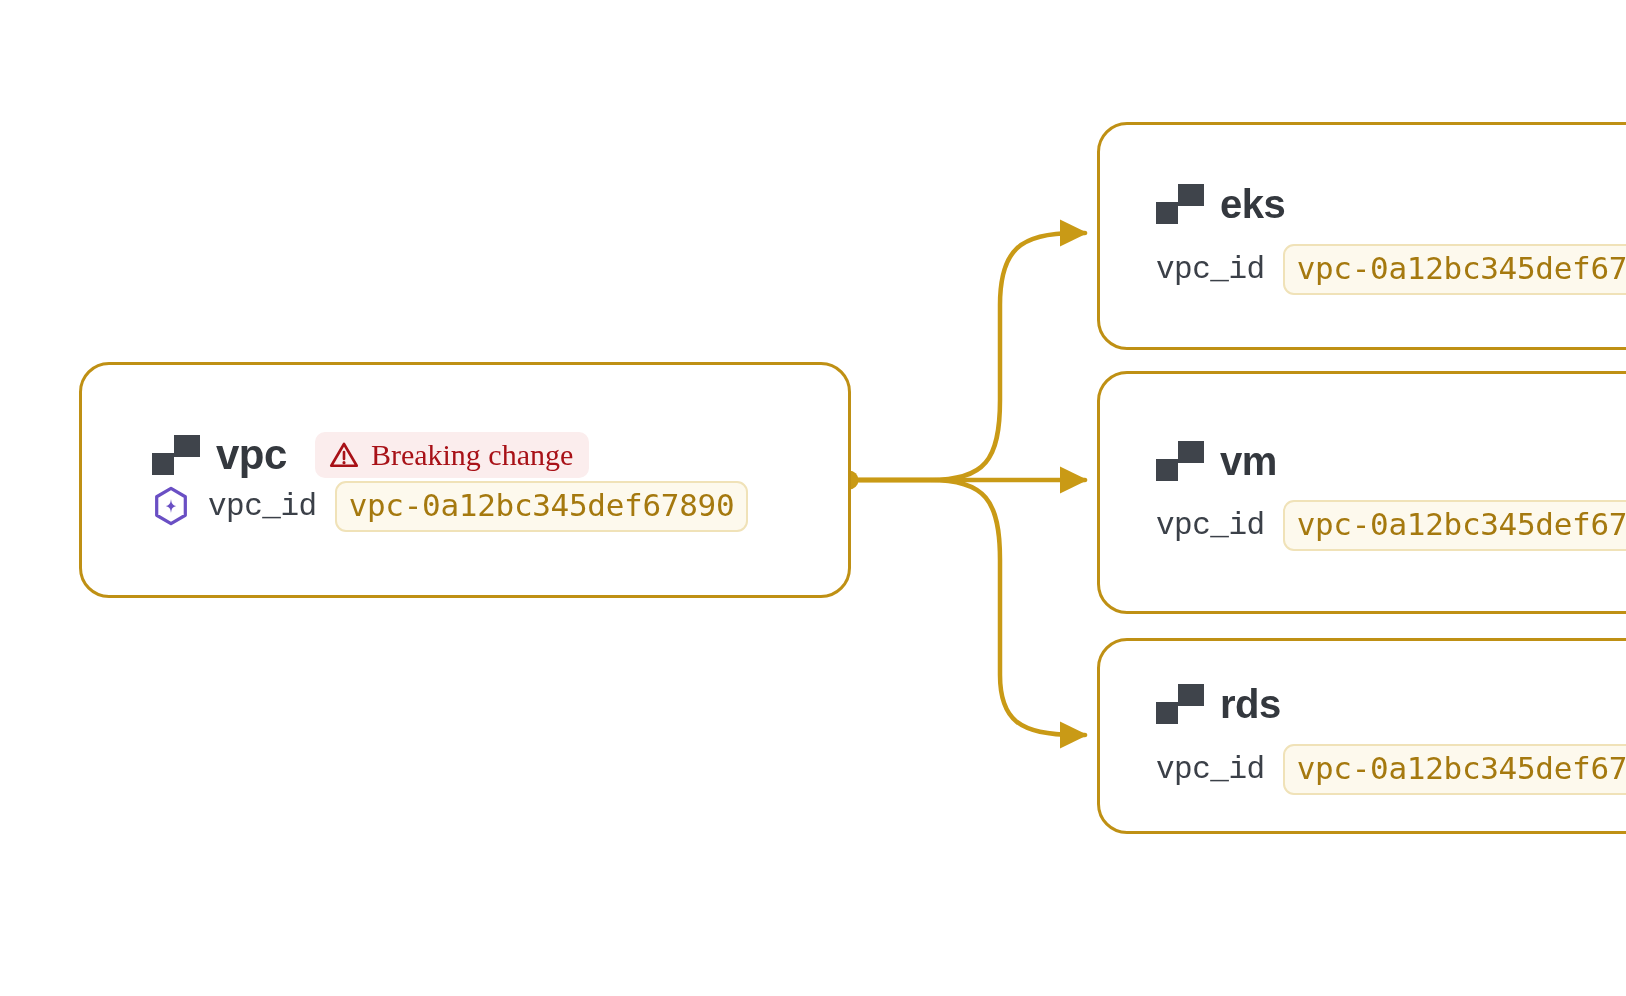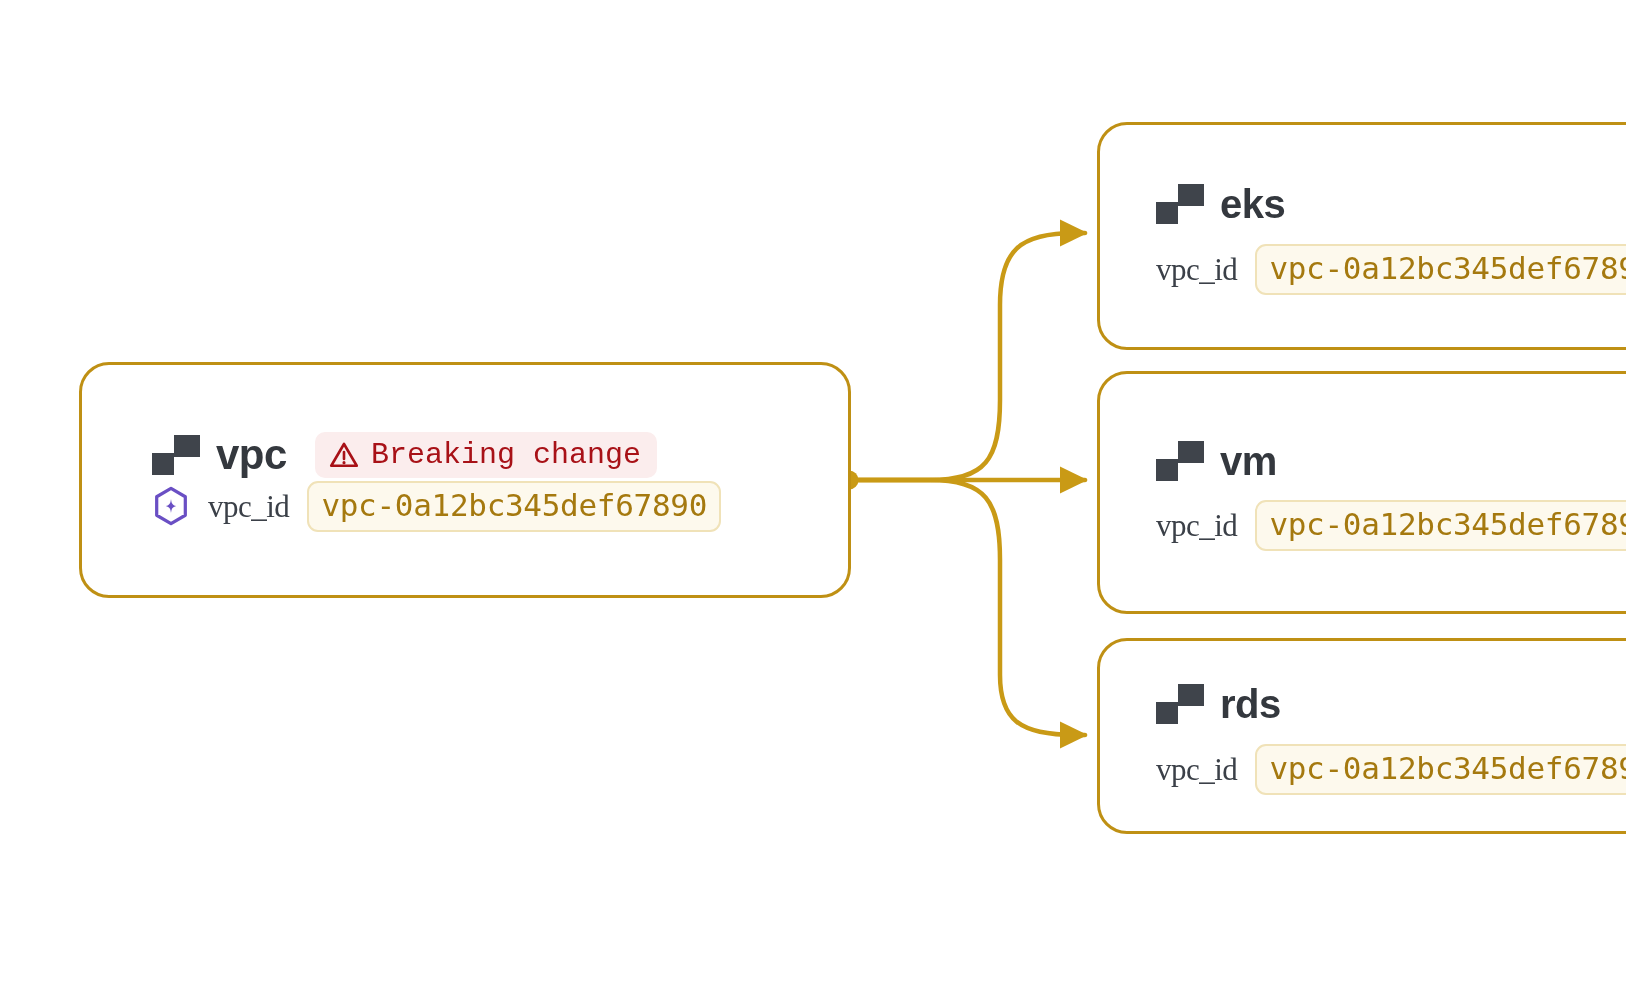--- a/index.html
+++ b/index.html
@@ -95,21 +95,21 @@
   .badge {
     display: inline-flex;
     align-items: center;
     gap: 12px;
     background: #fbeded;
     border-radius: 10px;
     padding: 8px 16px 8px 14px;
     margin-left: 8px;
   }
   .badge-label {
-    font-family: Liberation Mono, monospace;
+    font-family: Liberation Serif, serif;
     font-size: 30px;
     font-weight: 400;
     color: #a81117;
     line-height: 1;
     white-space: nowrap;
     text-align: center;
   }
   .warn-icon {
     width: 30px;
     height: 30px;
@@ -124,21 +124,21 @@
     gap: 18px;
     height: 46px;
   }
   .hex-icon {
     width: 38px;
     height: 40px;
     flex: 0 0 auto;
     display: block;
   }
   .attr-key {
-    font-family: Liberation Serif, serif;
+    font-family: Liberation Mono, monospace;
     font-size: 31px;
     color: #3b4048;
     letter-spacing: -0.5px;
     white-space: nowrap;
     line-height: 1;
   }
   .attr-pill {
     font-family: "DejaVu Sans Mono", "Liberation Mono", monospace;
     font-size: 31px;
     color: #a5790f;

